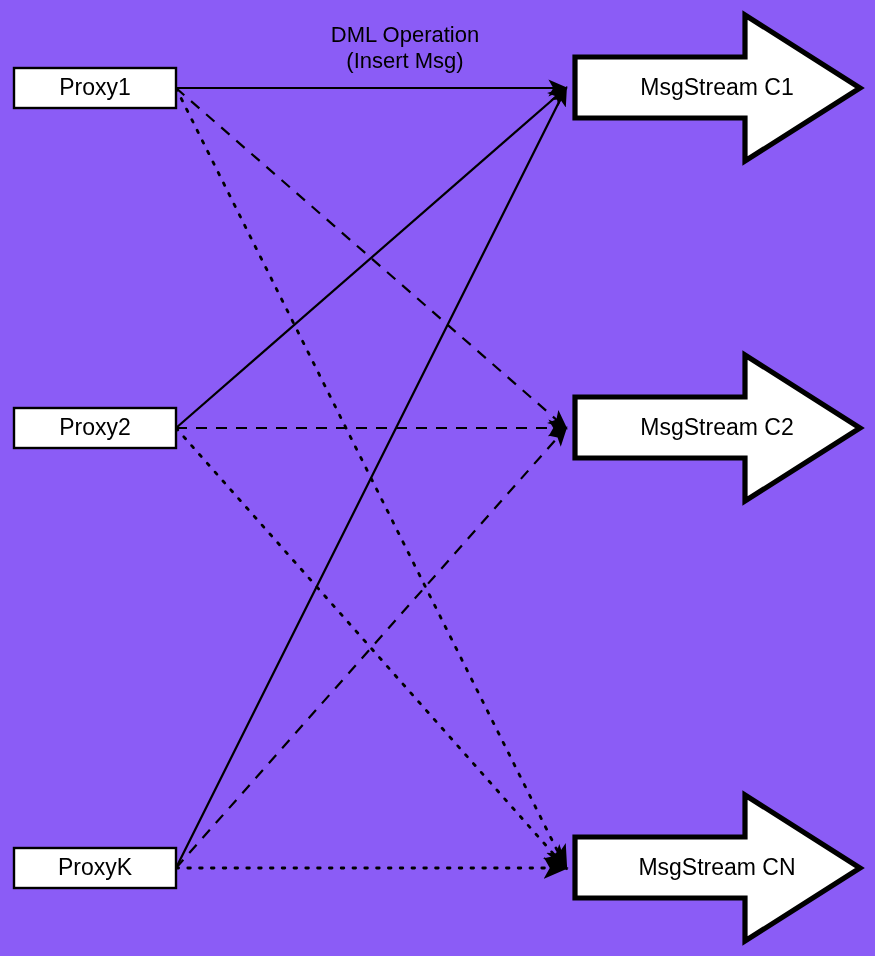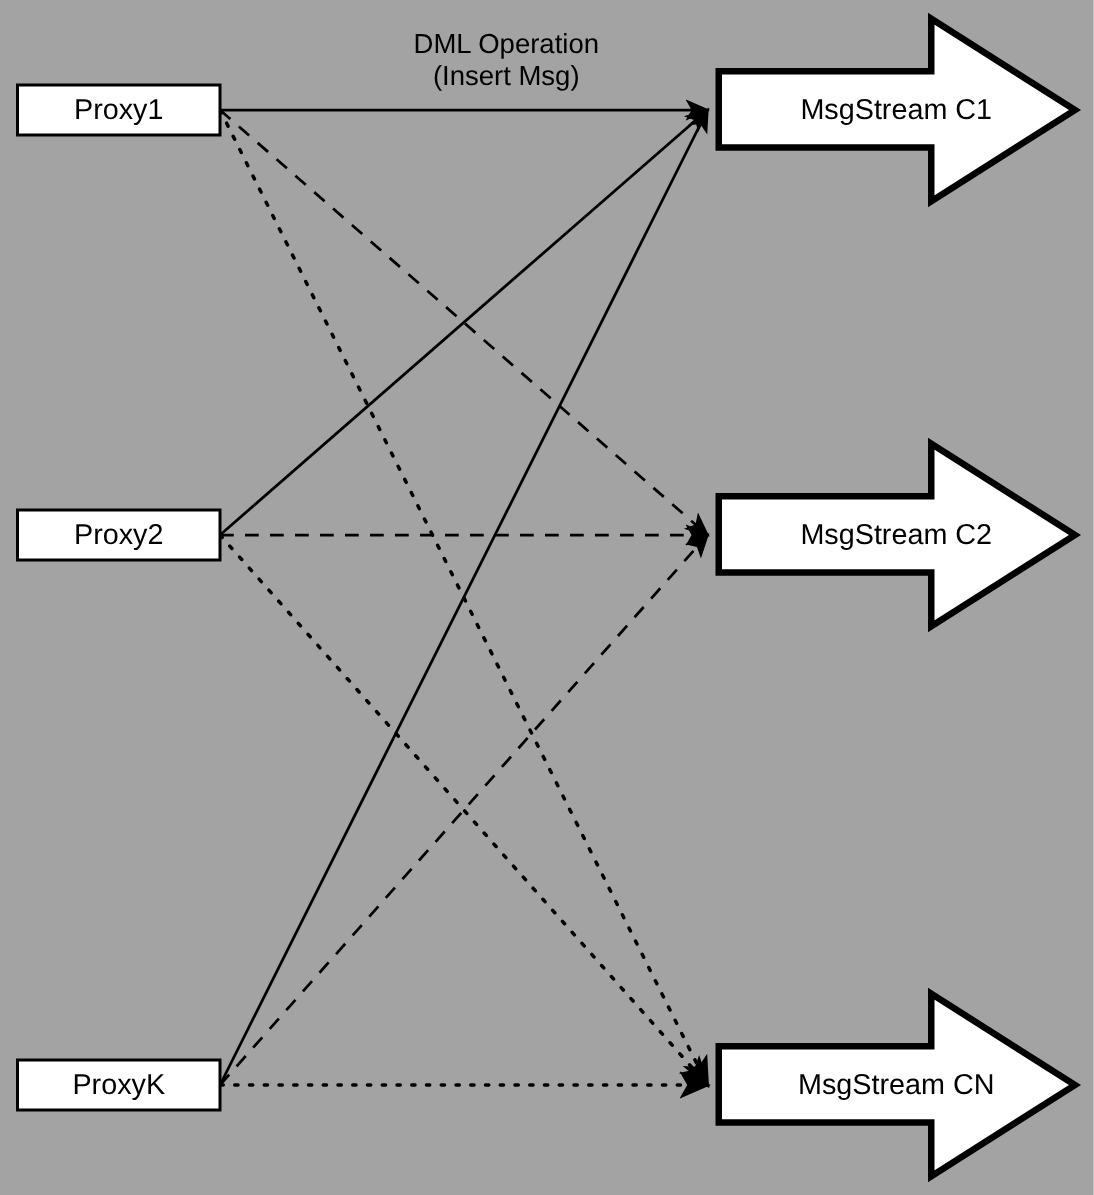--- a/index.html
+++ b/index.html
@@ -10,21 +10,21 @@
   body {
     width: 875px;
     height: 956px;
     font-family: "Liberation Sans", sans-serif;
     overflow: hidden;
   }
   #diagram-root {
     position: relative;
     width: 875px;
     height: 956px;
-    background: #a3a3a3;
+    background: #8b5cf6;
   }
   svg#diagram-svg {
     display: block;
     width: 875px;
     height: 956px;
   }
   .node-box {
     fill: #ffffff;
     stroke: #000000;
     stroke-width: 2.4;

